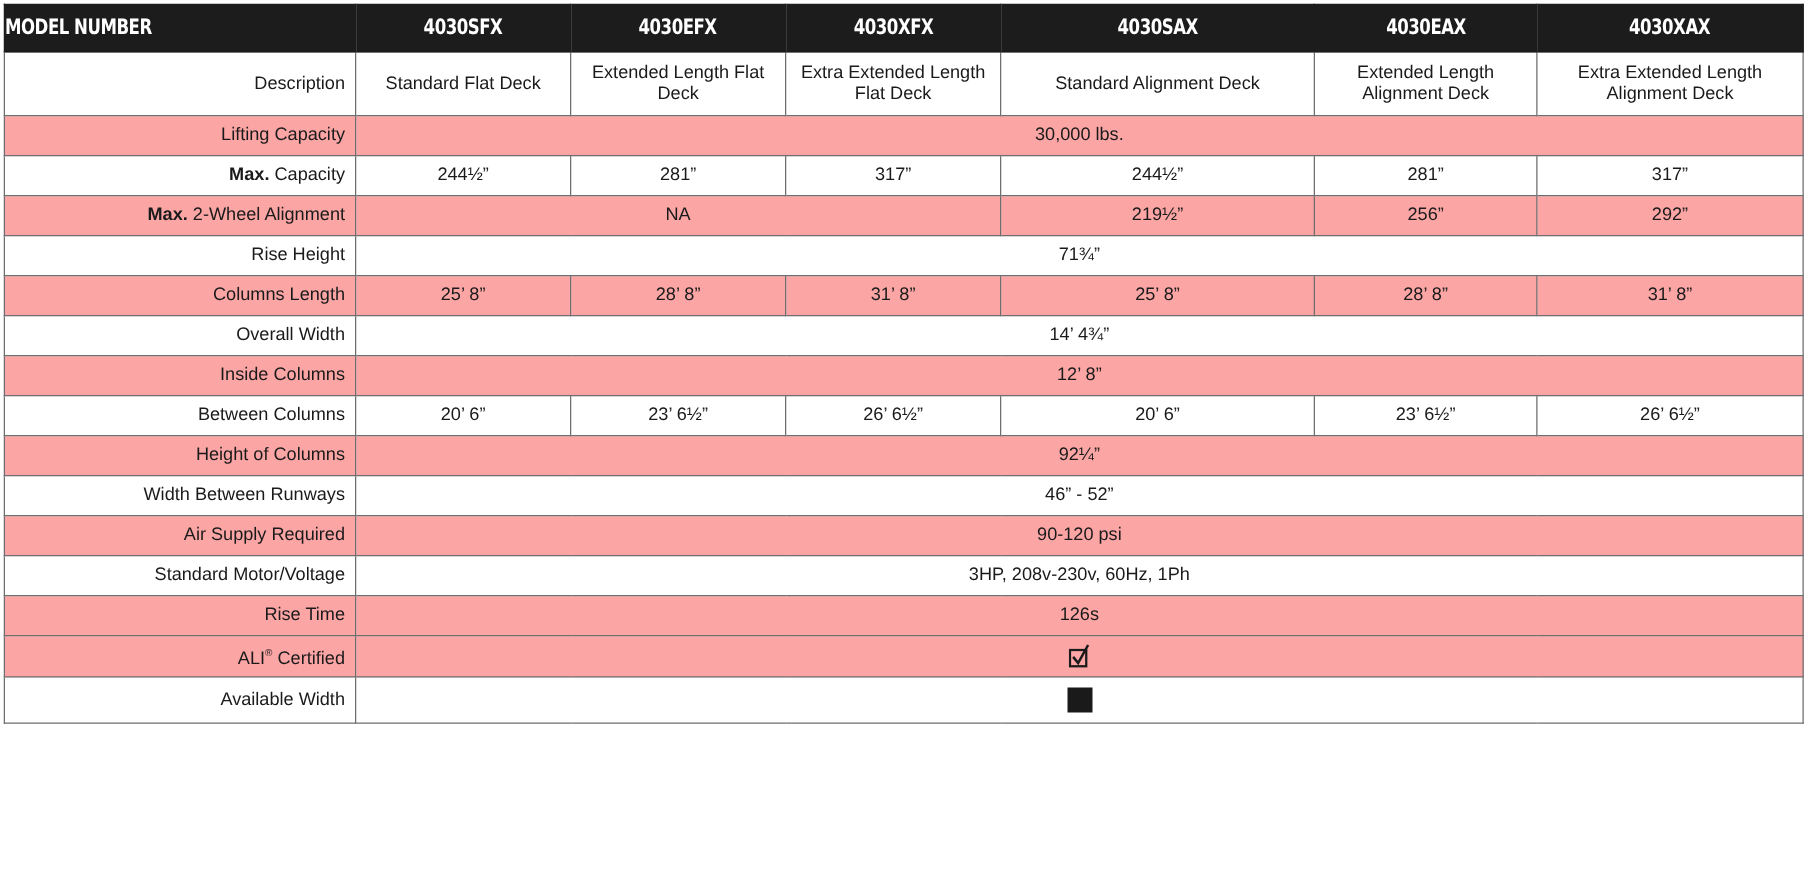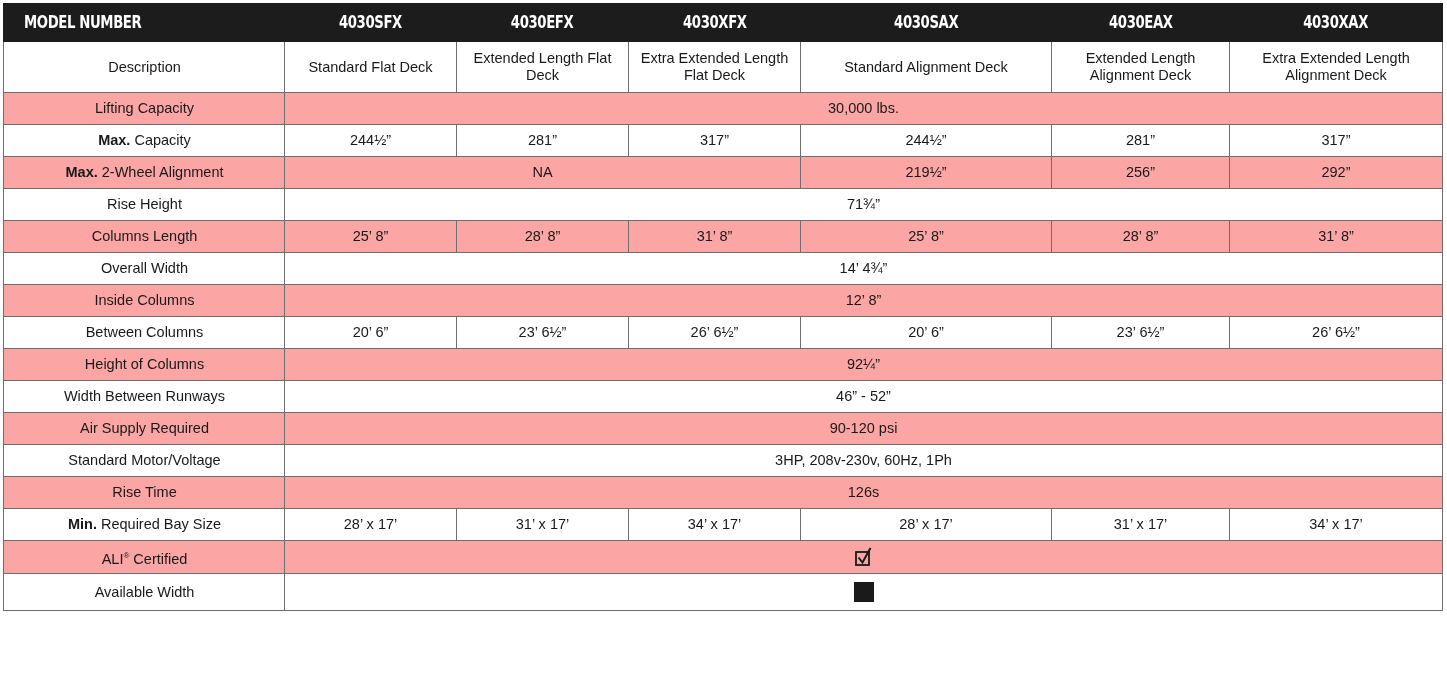--- a/index.html
+++ b/index.html
@@ -6,23 +6,23 @@
   body { width: 1447px; height: 698px; position: relative; overflow: hidden;
          font-family: "Liberation Sans", "DejaVu Sans", sans-serif; color: #1a1a1a; }
   table.spec { position: absolute; left: 3px; top: 3px; border-collapse: collapse;
                table-layout: fixed; width: 1439px; }
   table.spec td, table.spec th { border: 1.5px solid #6e6e6e; font-size: 14.5px;
                text-align: center; padding: 0 8px; vertical-align: middle; line-height: 17px; }
   table.spec thead th { background: #1c1c1c; color: #ffffff; height: 37px; border-color: #1c1c1c;
                font-family: "DejaVu Sans", sans-serif; font-weight: 900; font-size: 17px;
                letter-spacing: -0.5px; transform-origin: center; }
   table.spec thead th span { display: inline-block; transform: scaleX(0.78); font-weight: bold; }
-  table.spec thead th.first { text-align: left; padding-left: 20px; }
+  table.spec thead th.first { text-align: left; padding-left: 0; }
   table.spec thead th.first span { transform-origin: left center; }
-  table.spec td.label { text-align: center; padding-left: 9px; margin-top: 43px; }
+  table.spec td.label { text-align: right; padding-left: 9px; margin-top: 43px; }
   tr.gray td { background: #fca5a5; }
   tr.white td { background: #ffffff; }
   tr.r-desc td { height: 50px; }
   tr.r-std td { height: 31px; }
   tr.r-ali td { height: 32px; }
   tr.r-colors td { height: 36px; }
   .bold-prefix { font-weight: bold; }
   .bold-val { font-weight: normal; }
   sup.reg { font-size: 8px; vertical-align: 6px; }
   .check-icon { display: inline-block; width: 18px; height: 20px; vertical-align: middle; }
@@ -125,29 +125,20 @@
       <td colspan="6">90-120 psi</td>
     </tr>
     <tr class="white r-std">
       <td class="label">Standard Motor/Voltage</td>
       <td colspan="6">3HP, 208v-230v, 60Hz, 1Ph</td>
     </tr>
     <tr class="gray r-std">
       <td class="label">Rise Time</td>
       <td colspan="6">126s</td>
     </tr>
-    <tr class="white r-std">
-      <td class="label"><span class="bold-prefix">Min.</span><span> Required Bay Size</span></td>
-      <td>28’ x 17’</td>
-      <td>31’ x 17’</td>
-      <td>34’ x 17’</td>
-      <td>28’ x 17’</td>
-      <td>31’ x 17’</td>
-      <td>34’ x 17’</td>
-    </tr>
     <tr class="gray r-ali">
       <td class="label"><span>ALI</span><sup class="reg">®</sup><span> Certified</span></td>
       <td colspan="6">
         <span class="check-icon">
           <svg width="18" height="20" viewBox="0 0 18 20">
             <rect x="1" y="5" width="13" height="13" fill="none" stroke="#1a1a1a" stroke-width="1.8"></rect>
             <path d="M3.5 10.5 L7.5 15.5 L15.5 1" fill="none" stroke="#1a1a1a" stroke-width="2"></path>
           </svg>
         </span>
       </td>

